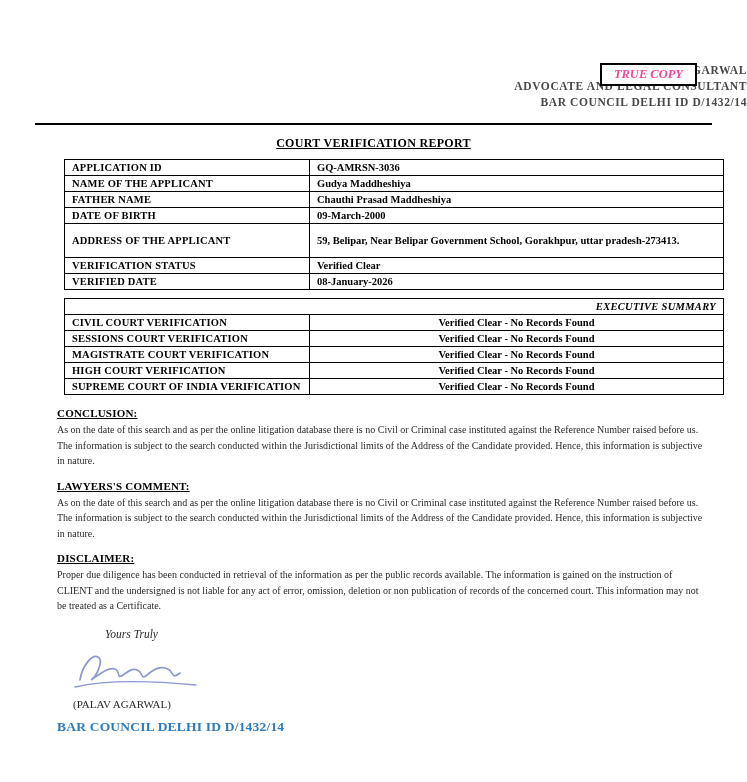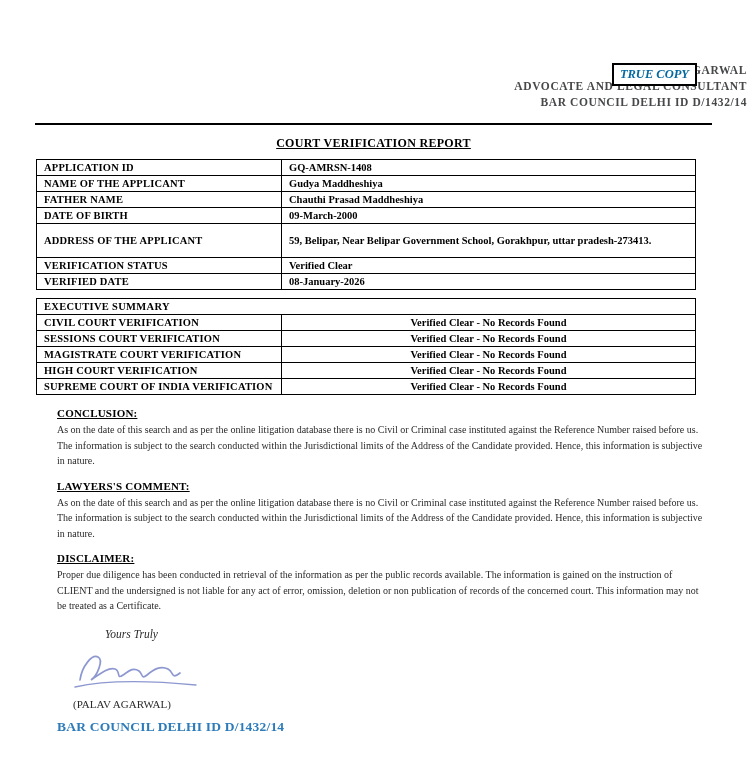--- a/index.html
+++ b/index.html
@@ -19,63 +19,64 @@
     color:#47484a;
     font-weight:bold;
     font-size:11.5px;
     letter-spacing:0.6px;
     line-height:16px;
   }
   .true-copy {
     position:absolute;
     top:63px; right:50px;
     border:2px solid #000;
-    padding:2px 6px;
+    padding:2px 12px;
     font-weight:bold;
     font-style:italic;
     font-size:12.5px;
-    color:#0369a1;
+    color:#ec4899;
     background:#fff;
   }
   .head-rule {
     border:none;
     border-top:2px solid #000;
     margin:13px 35px 0 35px;
   }
   .report-title {
     margin-top:11px;
     text-align:center;
     font-weight:bold;
     font-size:12px;
     letter-spacing:0.3px;
     text-decoration:underline;
     color:#000;
   }
 
   table.doc-table {
     width:660px;
-    margin-left:36px;
+    margin-left:64px;
     border-collapse:collapse;
     font-size:10.5px;
     color:#000;
   }
   table.doc-table { margin-top:8px; }
   table.doc-table td {
     border:1.4px solid #000;
     padding:2px 7px;
     vertical-align:middle;
   }
   .label-col { width:245px; font-weight:bold; letter-spacing:0.2px; }
   .value-col { font-weight:bold; }
   .tall td { height:34px; vertical-align:top; }
   .exec-table { margin-top:6px; }
   .exec-header-cell {
-    text-align:left;
+    text-align:right;
     font-weight:bold;
     letter-spacing:0.3px;
+    font-style:italic;
   }
   .exec-value { text-align:center; font-weight:bold; }
 
   .sections { margin:12px 37px 0 57px; }
   .section-heading {
     font-weight:bold;
     text-decoration:underline;
     font-size:11px;
     letter-spacing:0.2px;
     margin-top:11px;
@@ -123,21 +124,21 @@
   </div>
 
   <hr class="head-rule">
 
   <div class="report-title">COURT VERIFICATION REPORT</div>
 
   <table class="doc-table">
     <tbody>
       <tr>
         <td class="label-col">APPLICATION ID</td>
-        <td class="value-col">GQ-AMRSN-1408</td>
+        <td class="value-col">GQ-AMRSN-3036</td>
       </tr>
       <tr>
         <td class="label-col">NAME OF THE APPLICANT</td>
         <td class="value-col">Gudya Maddheshiya</td>
       </tr>
       <tr>
         <td class="label-col">FATHER NAME</td>
         <td class="value-col">Chauthi Prasad Maddheshiya</td>
       </tr>
       <tr>

